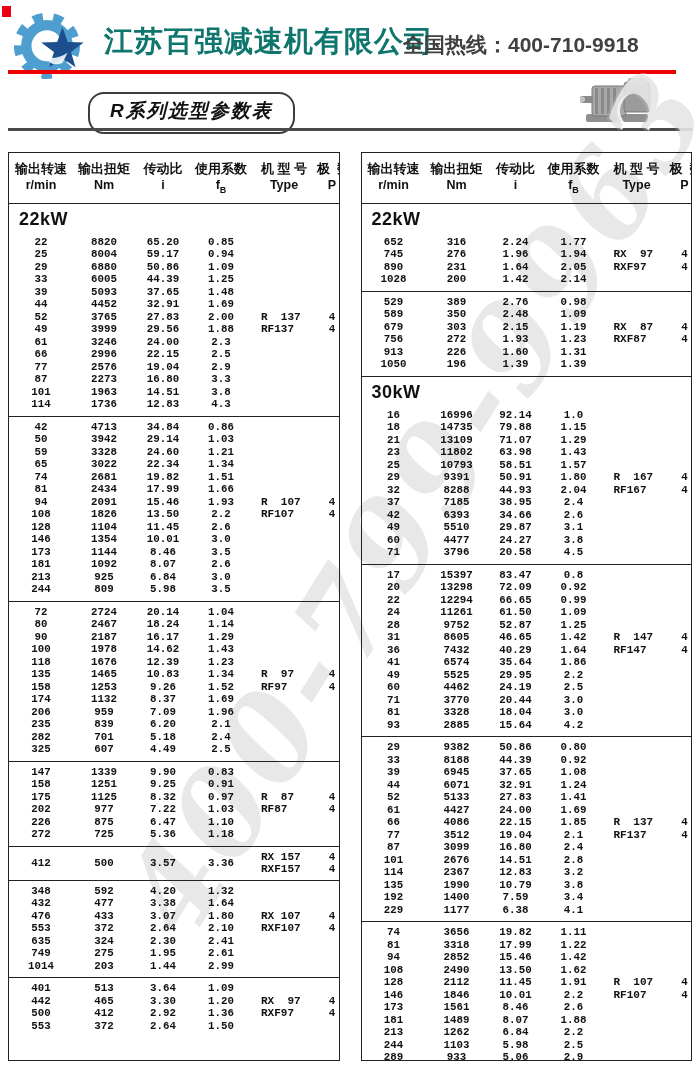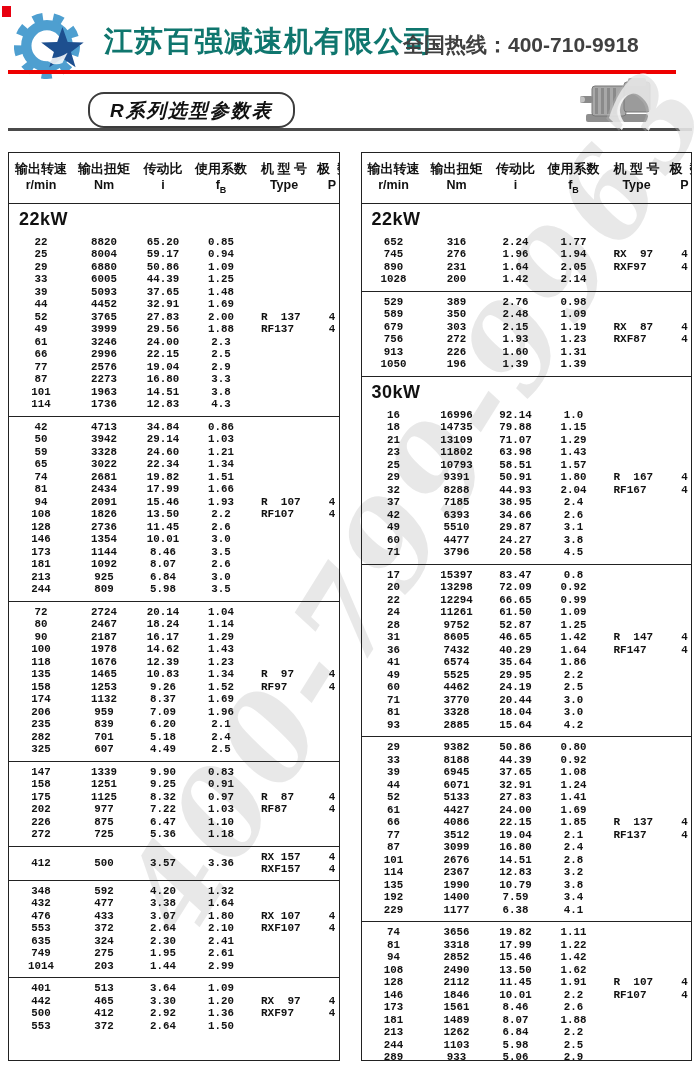--- a/index.html
+++ b/index.html
@@ -8,21 +8,21 @@
 
   
   .corner-mark { position:absolute; left:2px; top:6px; width:9px; height:11px; background:#e80010; }
   .logo { position:absolute; left:14px; top:8px; width:90px; height:86px; }
   .company { position:absolute; left:104px; top:22px; font-size:29px; font-weight:700;
              letter-spacing:1px; color:#0f766e; white-space:nowrap; }
   .hotline { position:absolute; left:403px; top:31px; font-size:21px; font-weight:700;
              color:#404040; white-space:nowrap; }
   .red-line { position:absolute; left:8px; top:70px; width:668px; height:4px; background:#ee0000; }
   .badge { position:absolute; left:88px; top:92px; border:2px solid #3c3c3c; border-radius:16px;
-           padding:4px 20px 2px 20px; font-size:19px; font-weight:700; font-style:italic;
+           padding:4px 20px 8px 20px; font-size:19px; font-weight:700; font-style:italic;
            letter-spacing:2px; background:#fff; }
   .reducer-img { position:absolute; left:580px; top:74px; width:84px; height:52px; }
   .gray-line { position:absolute; left:8px; top:128px; width:684px; height:3px; background:#4a4a4a; }
 
   
   .watermark { position:absolute; left:95px; top:885px; z-index:0;
                font-family:"DejaVu Serif", serif; font-style:italic; font-weight:700;
                font-size:118px; letter-spacing:6px; white-space:nowrap;
                color:rgba(187,187,187,0.34);
                text-shadow:2px 2px 0 rgba(255,255,255,0.85);
@@ -283,21 +283,21 @@
           <div class="drow">
             <span class="c c0">108</span>
             <span class="c c1">1826</span>
             <span class="c c2">13.50</span>
             <span class="c c3">2.2</span>
             <span class="c c4">RF107</span>
             <span class="c c5">4</span>
           </div>
           <div class="drow">
             <span class="c c0">128</span>
-            <span class="c c1">2736</span>
+            <span class="c c1">1104</span>
             <span class="c c2">11.45</span>
             <span class="c c3">2.6</span>
             <span class="c c4"></span>
             <span class="c c5"></span>
           </div>
           <div class="drow">
             <span class="c c0">146</span>
             <span class="c c1">1354</span>
             <span class="c c2">10.01</span>
             <span class="c c3">3.0</span>

